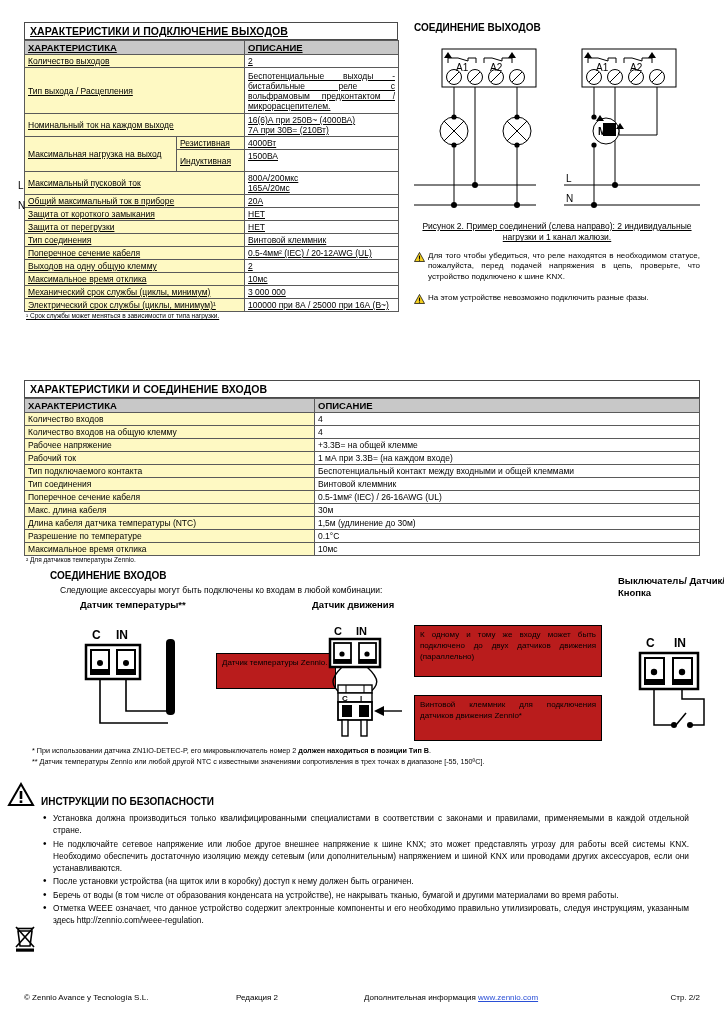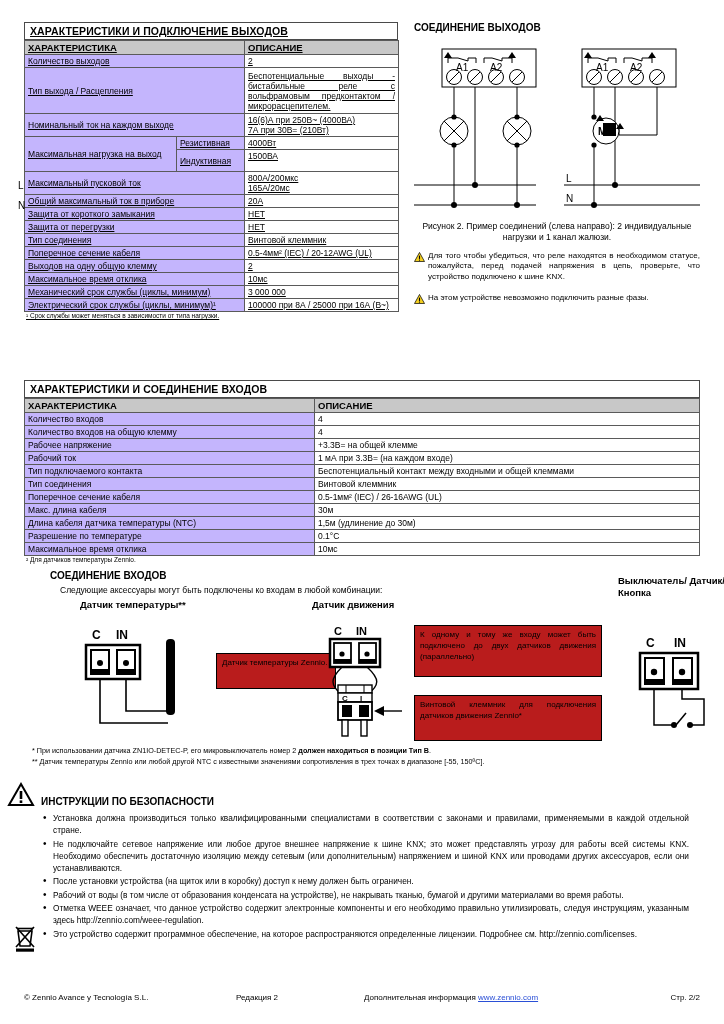--- a/index.html
+++ b/index.html
@@ -25,39 +25,39 @@
     padding: 2px 5px;
     background: #fff;
     letter-spacing: .1px;
   }
   .hdrow td {
     background: #c8c8c8;
     font-weight: bold;
     font-size: 9.5px;
     padding: 2px 4px;
   }
-  .shade { background: #c4b5fd; margin-top: 40px; }
+  .shade { background: #fef9c3; margin-top: 40px; }
   .white { background: #ffffff; }
   .just { text-align: justify; text-justify: inter-word; }
   .fn { font-size: 6.5px; padding-left: 2px; margin: 0; }
 
   
   .topwrap { position: absolute; left: 24px; top: 22px; width: 676px; }
   .leftcol { width: 374px; float: left; text-decoration: underline; }
   .rightcol { width: 286px; float: right; }
   .clr { clear: both; }
 
   .sec-title { font-weight: bold; font-size: 10px; margin: 0 0 4px 0; }
 
   
   .warn { position: relative; padding-left: 14px; margin: 7px 0 0 0; font-size: 8px; line-height: 1.32; text-align: justify; }
   .warn .tri { position: absolute; left: 0; top: 1px; width: 11px; height: 10px; }
 
   
-  .figcap { text-align: center; font-size: 8.5px; line-height: 1.35; margin: 2px 6px 0 6px; }
+  .figcap { text-align: center; font-size: 8.5px; line-height: 1.35; margin: 2px 6px 0 6px; text-decoration: underline; }
 
   
   .in-sec { position: absolute; left: 50px; top: 570px; width: 660px; }
   .in-title { font-weight: bold; font-size: 10px; margin: 0 0 4px 0; }
   .in-lead { font-size: 8.5px; margin: 0 0 4px 10px; }
   .diagrow { position: relative; height: 170px; }
   .dg-title { font-weight: bold; font-size: 9.5px; line-height: 1.22; }
   .callout {
     border: 1px solid #000; background: #b91c1c;
     font-size: 8px; line-height: 1.35; padding: 4px 5px;
@@ -473,23 +473,22 @@
       <rect x="12.7" y="9" width="2.6" height="8" fill="#000"></rect>
       <rect x="12.7" y="18.4" width="2.6" height="2.6" fill="#000"></rect>
     </svg>
 
     <div class="safety-head">ИНСТРУКЦИИ ПО БЕЗОПАСНОСТИ</div>
 
     <ul class="safety-list">
       <li>Установка должна производиться только квалифицированными специалистами в соответствии с законами и правилами, применяемыми в каждой отдельной стране.</li>
       <li>Не подключайте сетевое напряжение или любое другое внешнее напряжение к шине KNX; это может представлять угрозу для работы всей системы KNX. Необходимо обеспечить достаточную изоляцию между сетевым (или дополнительным) напряжением и шиной KNX или проводами других аксессуаров, если они устанавливаются.</li>
       <li>После установки устройства (на щиток или в коробку) доступ к нему должен быть ограничен.</li>
-      <li>Рабочий от воды (в том числе от образования конденсата на устройстве), не накрывать тканью, бумагой и другими материалами во время работы.</li>
+      <li>Беречь от воды (в том числе от образования конденсата на устройстве), не накрывать тканью, бумагой и другими материалами во время работы.</li>
       <li>Отметка WEEE означает, что данное устройство содержит электронные компоненты и его необходимо правильно утилизировать, следуя инструкциям, указанным здесь http://zennio.com/weee-regulation.</li>
-      <li>Это устройство содержит программное обеспечение, на которое распространяются определенные лицензии. Подробнее см. http://zennio.com/licenses.</li>
     </ul>
 
     <svg class="weee" width="24" height="30" viewBox="0 0 24 30">
       <g stroke="#000" fill="none" stroke-width="1.6">
         <path d="M5 8 L7 23 L17 23 L19 8 Z"></path>
         <line x1="4" y1="5.5" x2="20" y2="5.5"></line>
         <line x1="3" y1="4" x2="21" y2="24"></line>
         <line x1="21" y1="4" x2="3" y2="24"></line>
       </g>
       <rect x="3" y="25.5" width="18" height="3.2" fill="#000"></rect>

